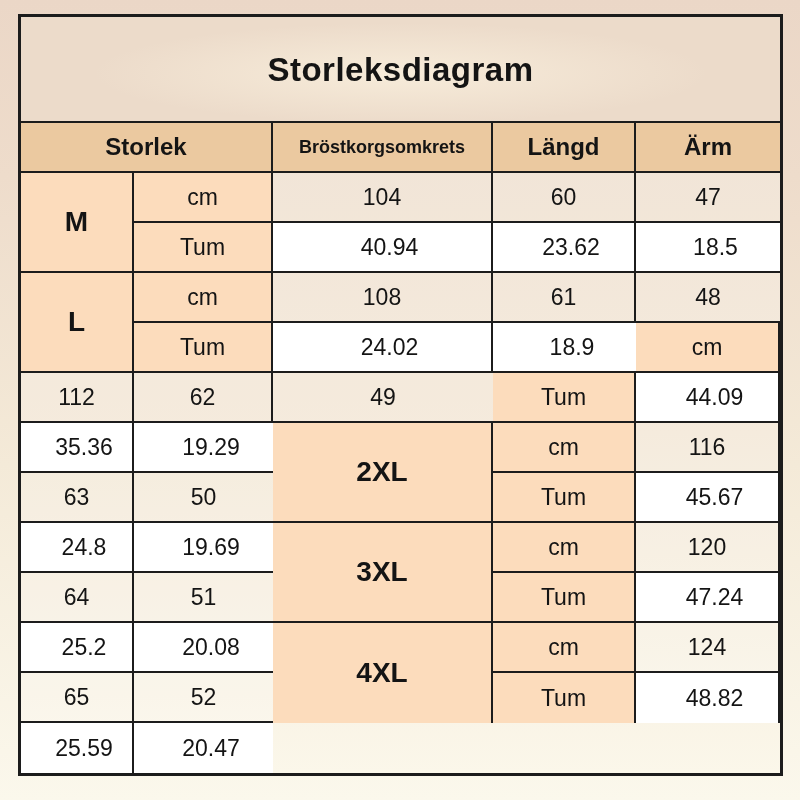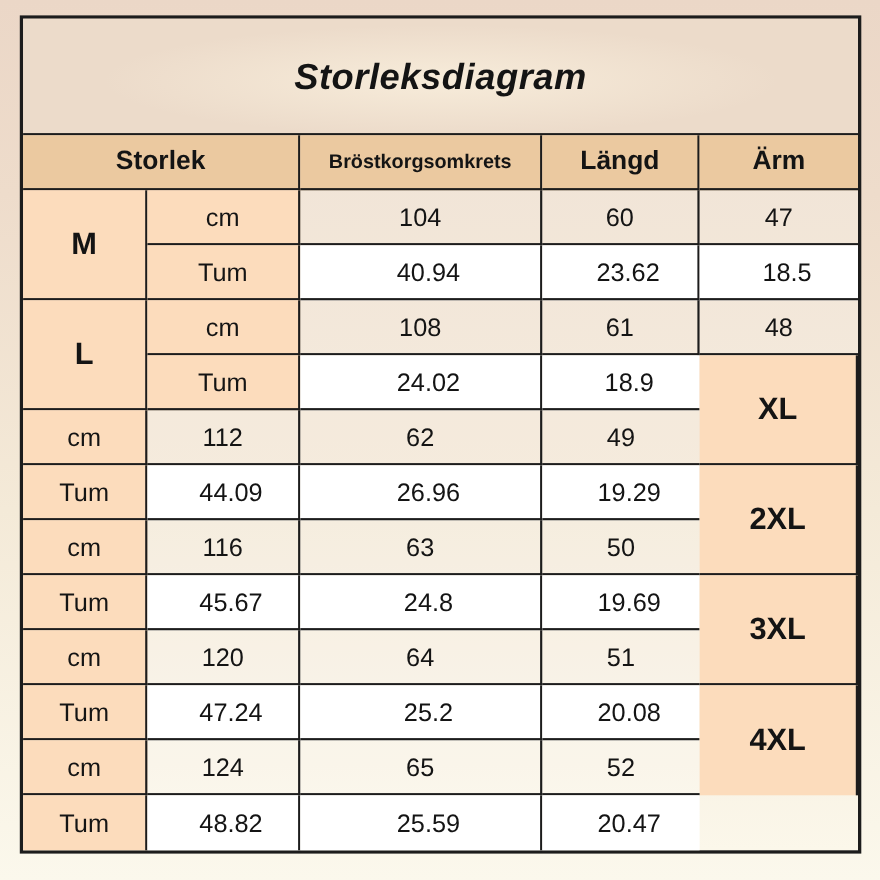--- a/index.html
+++ b/index.html
@@ -24,21 +24,21 @@
     border-right: 2px solid #1c1c1c;
     border-bottom: 2px solid #1c1c1c;
     box-sizing: border-box;
     line-height: 1;
   }
   .last-col { border-right: none; }
   .last-row { border-bottom: none; }
   .title-cell {
     grid-column: 1 / 6;
     background: radial-gradient(ellipse 52% 62% at 50% 54%, #f7ecda 0%, rgba(247,236,218,0) 78%), #ecdbca;
-    font-weight: bold; font-size: 33px; letter-spacing: 0.5px; font-style: italic;
+    font-weight: bold; font-size: 33px; letter-spacing: 0.5px;
   }
   .head {
     background: #ebc9a0;
     font-weight: bold; font-size: 24px;
   }
   .head-chest { font-size: 18px; }
   .head-size { grid-column: 1 / 3; }
   .size-cell {
     grid-row: span 2;
     background: #fcdcbc;
@@ -72,28 +72,27 @@
 
   <div class="cell size-cell">L</div>
   <div class="cell unit-cell">cm</div>
   <div class="cell val-cm">108</div>
   <div class="cell val-cm">61</div>
   <div class="cell val-cm last-col">48</div>
   <div class="cell unit-cell">Tum</div>
   <div class="cell val-tum">24.02</div>
   <div class="cell val-tum last-col">18.9</div>
 
-  <div class="cell size-cell">XL</div>
   <div class="cell unit-cell">cm</div>
   <div class="cell val-cm">112</div>
   <div class="cell val-cm">62</div>
   <div class="cell val-cm last-col">49</div>
   <div class="cell unit-cell">Tum</div>
   <div class="cell val-tum">44.09</div>
-  <div class="cell val-tum">26.96</div>
+  <div class="cell val-tum">35.36</div>
   <div class="cell val-tum last-col">19.29</div>
 
   <div class="cell size-cell">2XL</div>
   <div class="cell unit-cell">cm</div>
   <div class="cell val-cm">116</div>
   <div class="cell val-cm">63</div>
   <div class="cell val-cm last-col">50</div>
   <div class="cell unit-cell">Tum</div>
   <div class="cell val-tum">45.67</div>
   <div class="cell val-tum">24.8</div>

